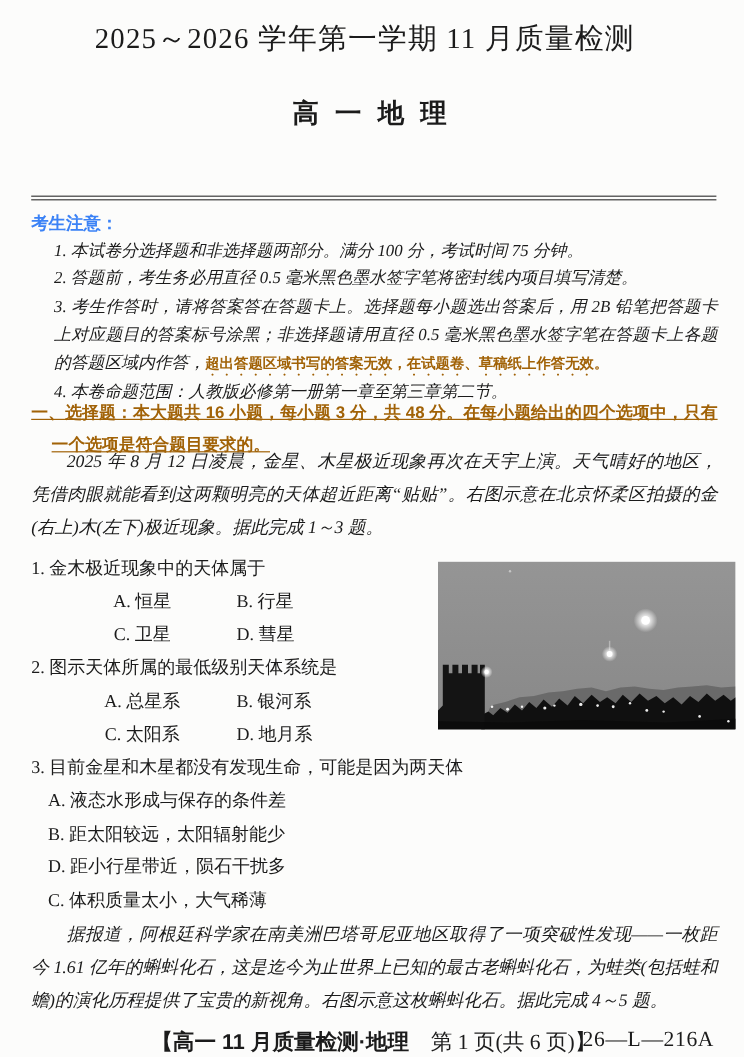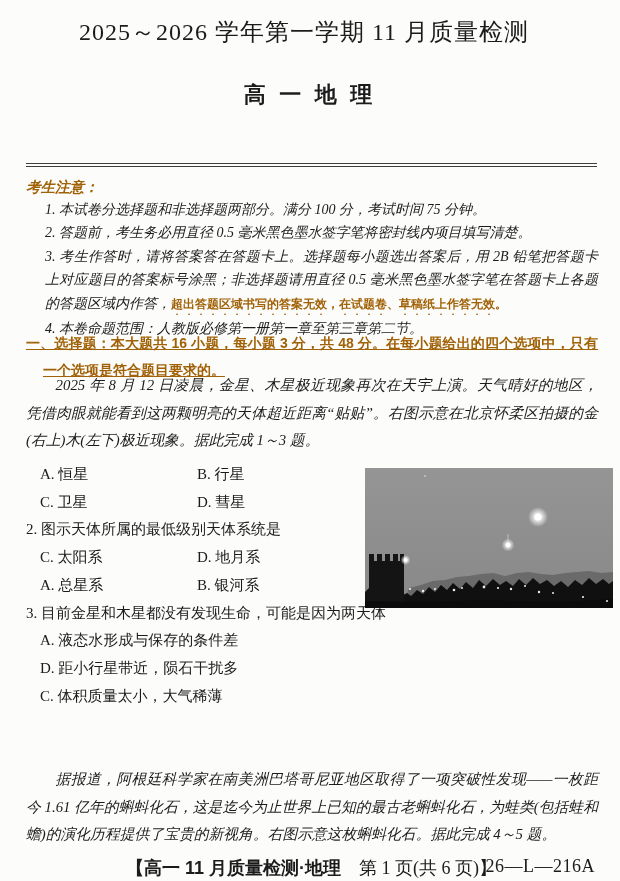--- a/index.html
+++ b/index.html
@@ -9,42 +9,42 @@
     font-family:"Liberation Serif",serif;
   }
   .title{position:absolute;top:16px;left:0;right:12px;text-align:center;
     font-size:24px;letter-spacing:1px;font-weight:500;}
   .subject{position:absolute;top:80px;left:0;right:0;text-align:center;
     font-size:22px;font-weight:700;letter-spacing:4px;}
   .rule{position:absolute;top:163px;left:26px;width:571px;height:2px;
     border-top:1px solid #3e3e3e;border-bottom:1px solid #3e3e3e;}
   .notice{position:absolute;top:176px;left:26px;width:572px;}
   .notice-heading{font-family:"Liberation Sans",sans-serif;font-weight:700;
-    font-size:14.5px;line-height:22px;color:#a16207;font-style:italic;}
+    font-size:14.5px;line-height:22px;color:#3b82f6;}
   .n-item{margin:0 0 0 19px;font-size:14px;line-height:23.4px;text-align:justify;}
   .kaiti{font-style:italic;}
   .em-dots{
     font-style:normal;font-family:"Liberation Sans",sans-serif;font-weight:700;
     font-size:12px;color:#a16207;
     -webkit-text-emphasis:filled dot;-webkit-text-emphasis-position:under;
     text-emphasis:filled dot;text-emphasis-position:under right;
   }
   .section-heading{position:absolute;top:330px;left:26px;width:572px;box-sizing:border-box;
     font-family:"Liberation Sans",sans-serif;font-weight:700;font-size:14px;line-height:27px;
     padding-left:17px;text-indent:-17px;color:#a16207;text-align:justify;text-decoration:underline;}
   .passage{margin:0;position:absolute;left:26px;width:572px;
     font-size:14.8px;line-height:27.5px;text-align:justify;text-indent:2em;}
   #passage1{top:372px;}
   #passage2{top:766px;}
   .questions{position:absolute;top:461px;left:26px;width:572px;
     font-size:15px;line-height:27.7px;}
   .q-narrow{width:345px;}
   .stem{white-space:nowrap;}
   .opt-row{display:flex;padding-left:14px;}
-  .optA{display:inline-block;width:157px;flex:0 0 157px;}
+  .optA{display:inline-block;width:157px;flex:0 0 157px;text-align:center;}
   .opt-line{padding-left:14px;}
   .photo{position:absolute;left:365px;top:468px;width:248px;height:140px;display:block;}
   .footer{position:absolute;top:856px;left:26px;width:571px;height:20px;
     font-size:18px;}
   .f-main{display:block;text-align:center;}
   .f-main b{font-family:"Liberation Sans",sans-serif;font-weight:700;}
   .f-code{position:absolute;right:2px;top:0;letter-spacing:.5px;}
 </style>
 </head>
 <body>
@@ -62,43 +62,45 @@
     <p class="n-item kaiti"><span>3. 考生作答时，请将答案答在答题卡上。选择题每小题选出答案后，用 2B 铅笔把答题卡上对应题目的答案标号涂黑；非选择题请用直径 0.5 毫米黑色墨水签字笔在答题卡上各题的答题区域内作答，</span><span class="em-dots">超出答题区域书写的答案无效，在试题卷、草稿纸上作答无效。</span></p>
     <p class="n-item kaiti">4. 本卷命题范围：人教版必修第一册第一章至第三章第二节。</p>
   </div>
 
   <div class="section-heading">一、选择题：本大题共 16 小题，每小题 3 分，共 48 分。在每小题给出的四个选项中，只有一个选项是符合题目要求的。</div>
 
   <p class="passage kaiti" id="passage1">2025 年 8 月 12 日凌晨，金星、木星极近现象再次在天宇上演。天气晴好的地区，凭借肉眼就能看到这两颗明亮的天体超近距离“贴贴”。右图示意在北京怀柔区拍摄的金(右上)木(左下)极近现象。据此完成 1～3 题。</p>
 
   <div class="questions">
     <div class="q-narrow">
+      <div class="stem">1. 金木极近现象中的天体属于</div>
       <div class="opt-row">
         <span class="optA">A. 恒星</span>
         <span class="optB">B. 行星</span>
       </div>
       <div class="opt-row">
         <span class="optA">C. 卫星</span>
         <span class="optB">D. 彗星</span>
       </div>
     </div>
     <div class="q-narrow">
       <div class="stem">2. 图示天体所属的最低级别天体系统是</div>
       <div class="opt-row">
+        <span class="optA">A. 总星系</span>
+        <span class="optB">B. 银河系</span>
+      </div>
+      <div class="opt-row">
         <span class="optA">C. 太阳系</span>
         <span class="optB">D. 地月系</span>
-      </div>
-      <div class="opt-row">
-        <span class="optA">A. 总星系</span>
-        <span class="optB">B. 银河系</span>
       </div>
     </div>
     <div>
       <div class="stem">3. 目前金星和木星都没有发现生命，可能是因为两天体</div>
       <div class="opt-line">A. 液态水形成与保存的条件差</div>
+      <div class="opt-line">B. 距太阳较远，太阳辐射能少</div>
       <div class="opt-line">D. 距小行星带近，陨石干扰多</div>
       <div class="opt-line">C. 体积质量太小，大气稀薄</div>
     </div>
   </div>
 
   <svg class="photo" viewBox="0 0 248 140" xmlns="http://www.w3.org/2000/svg" aria-label="night sky photo">
     <defs>
       <radialGradient id="glow">
         <stop offset="0" stop-color="#ffffff"></stop>
         <stop offset="0.35" stop-color="#ffffff" stop-opacity="0.8"></stop>

